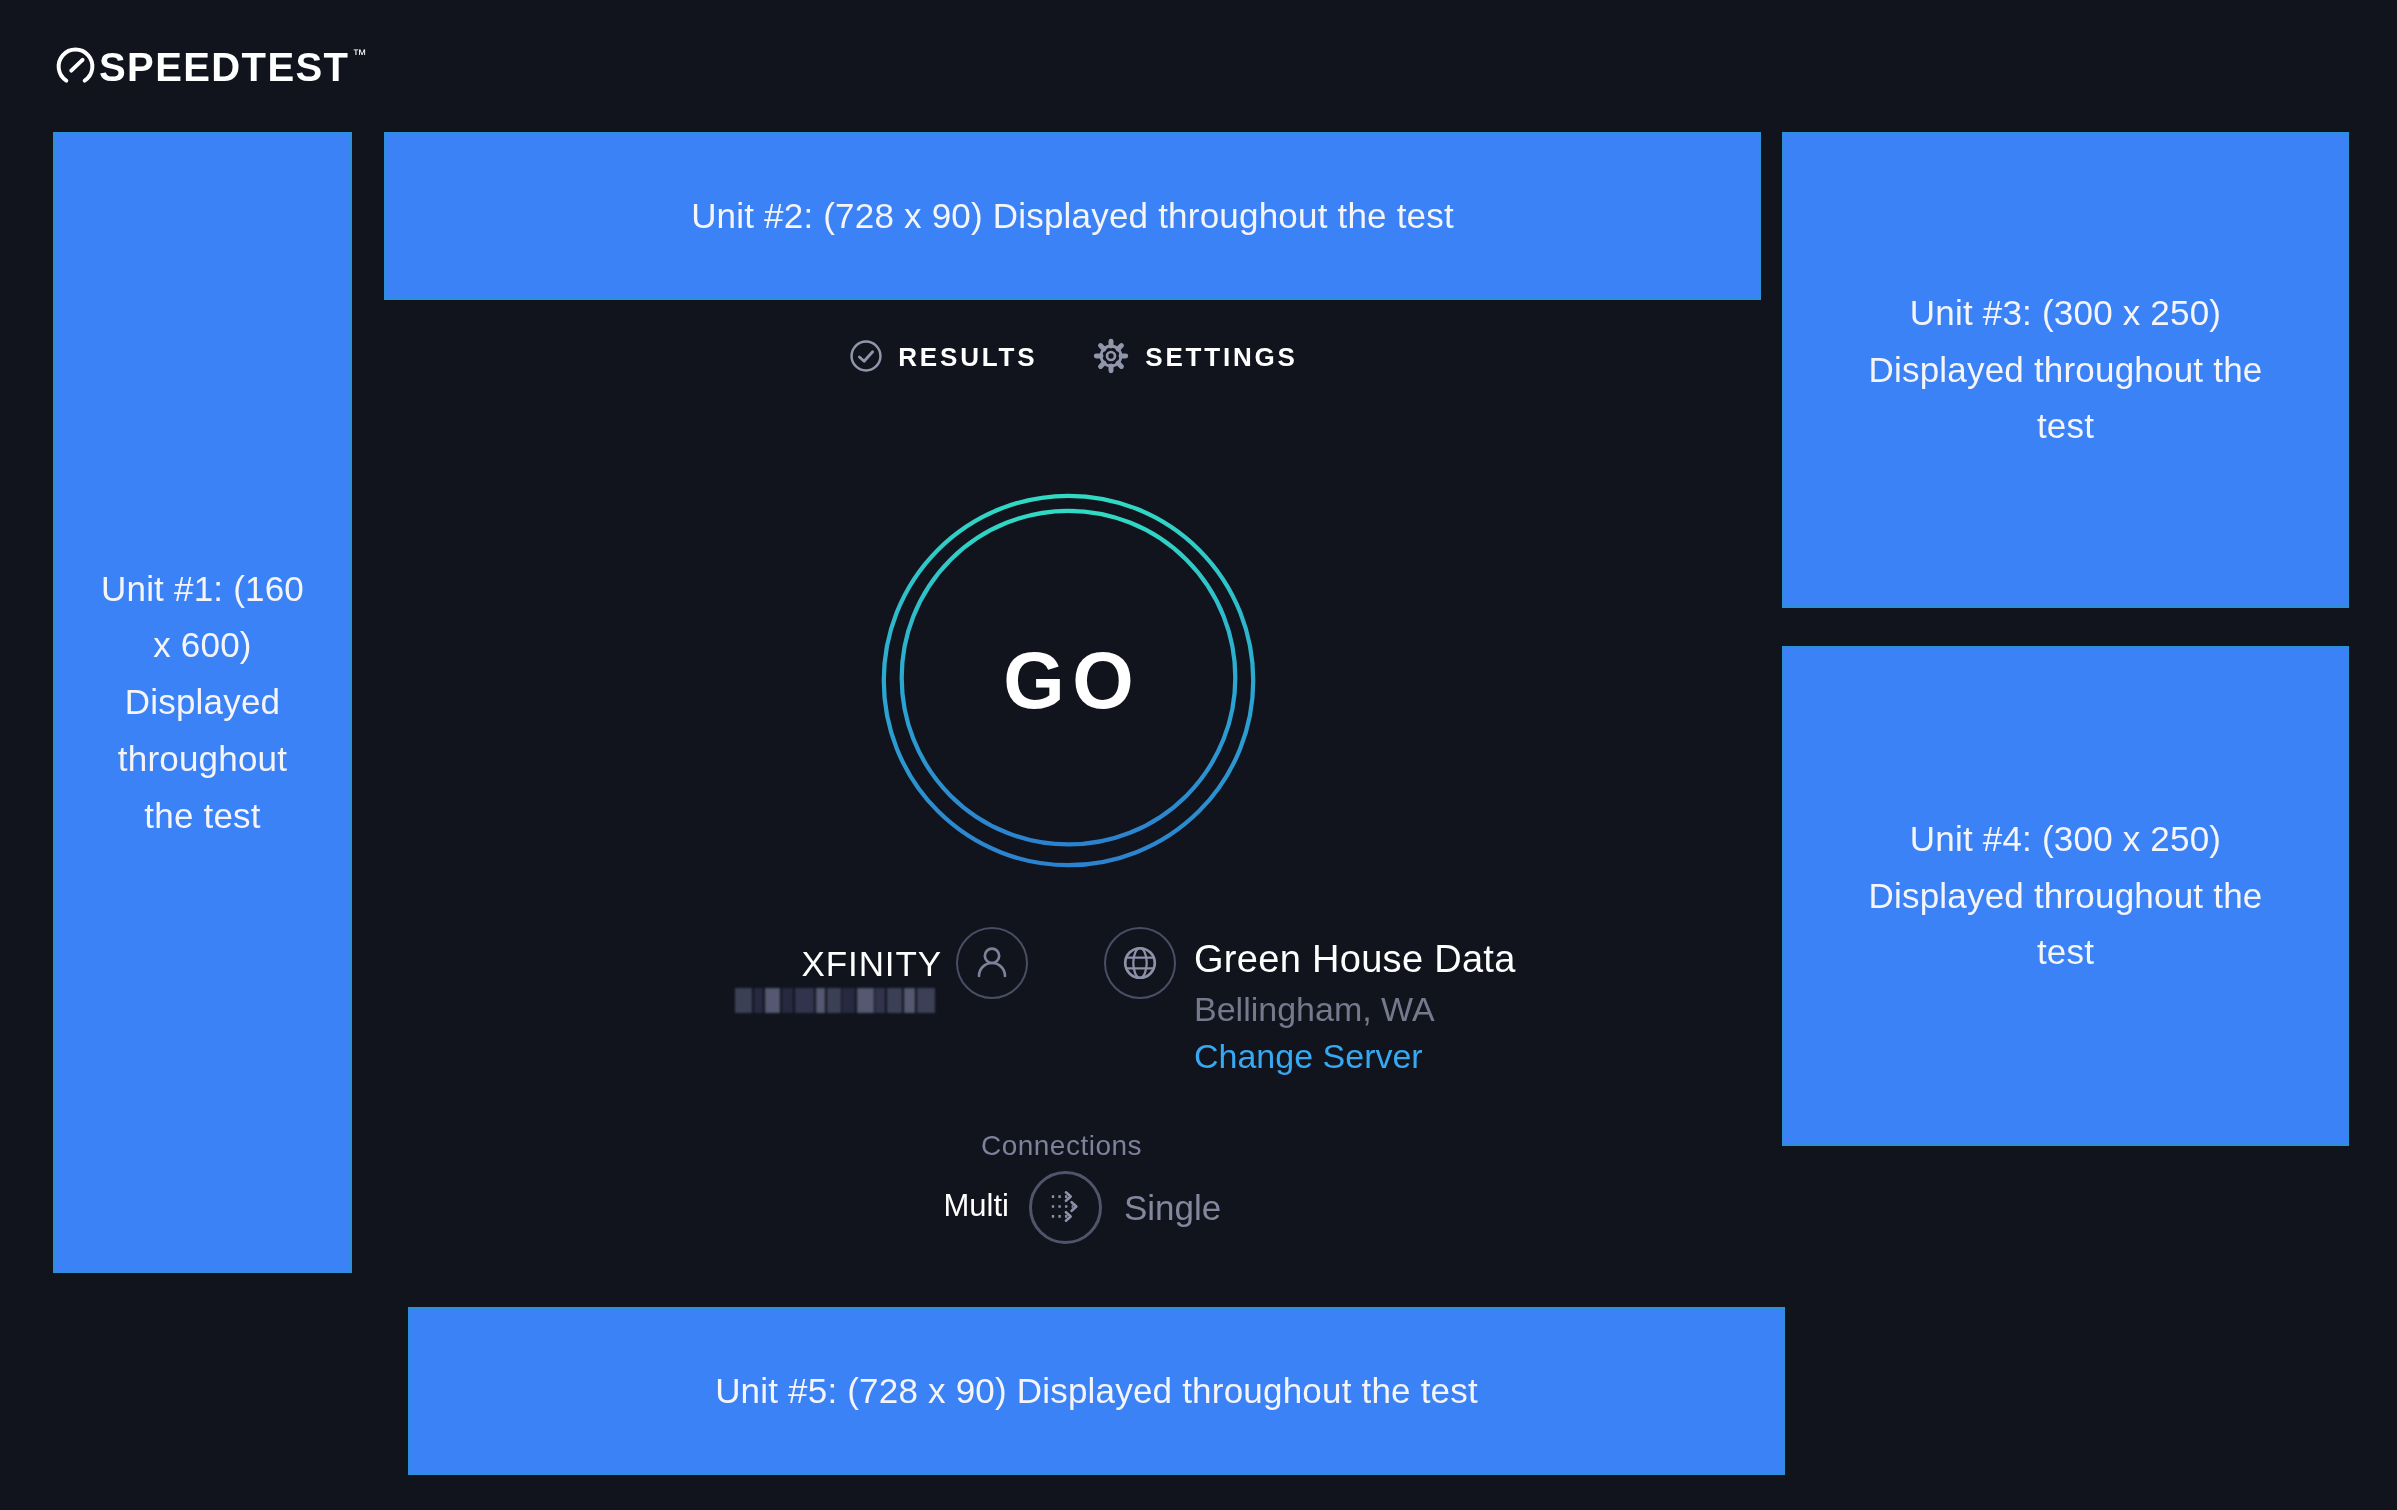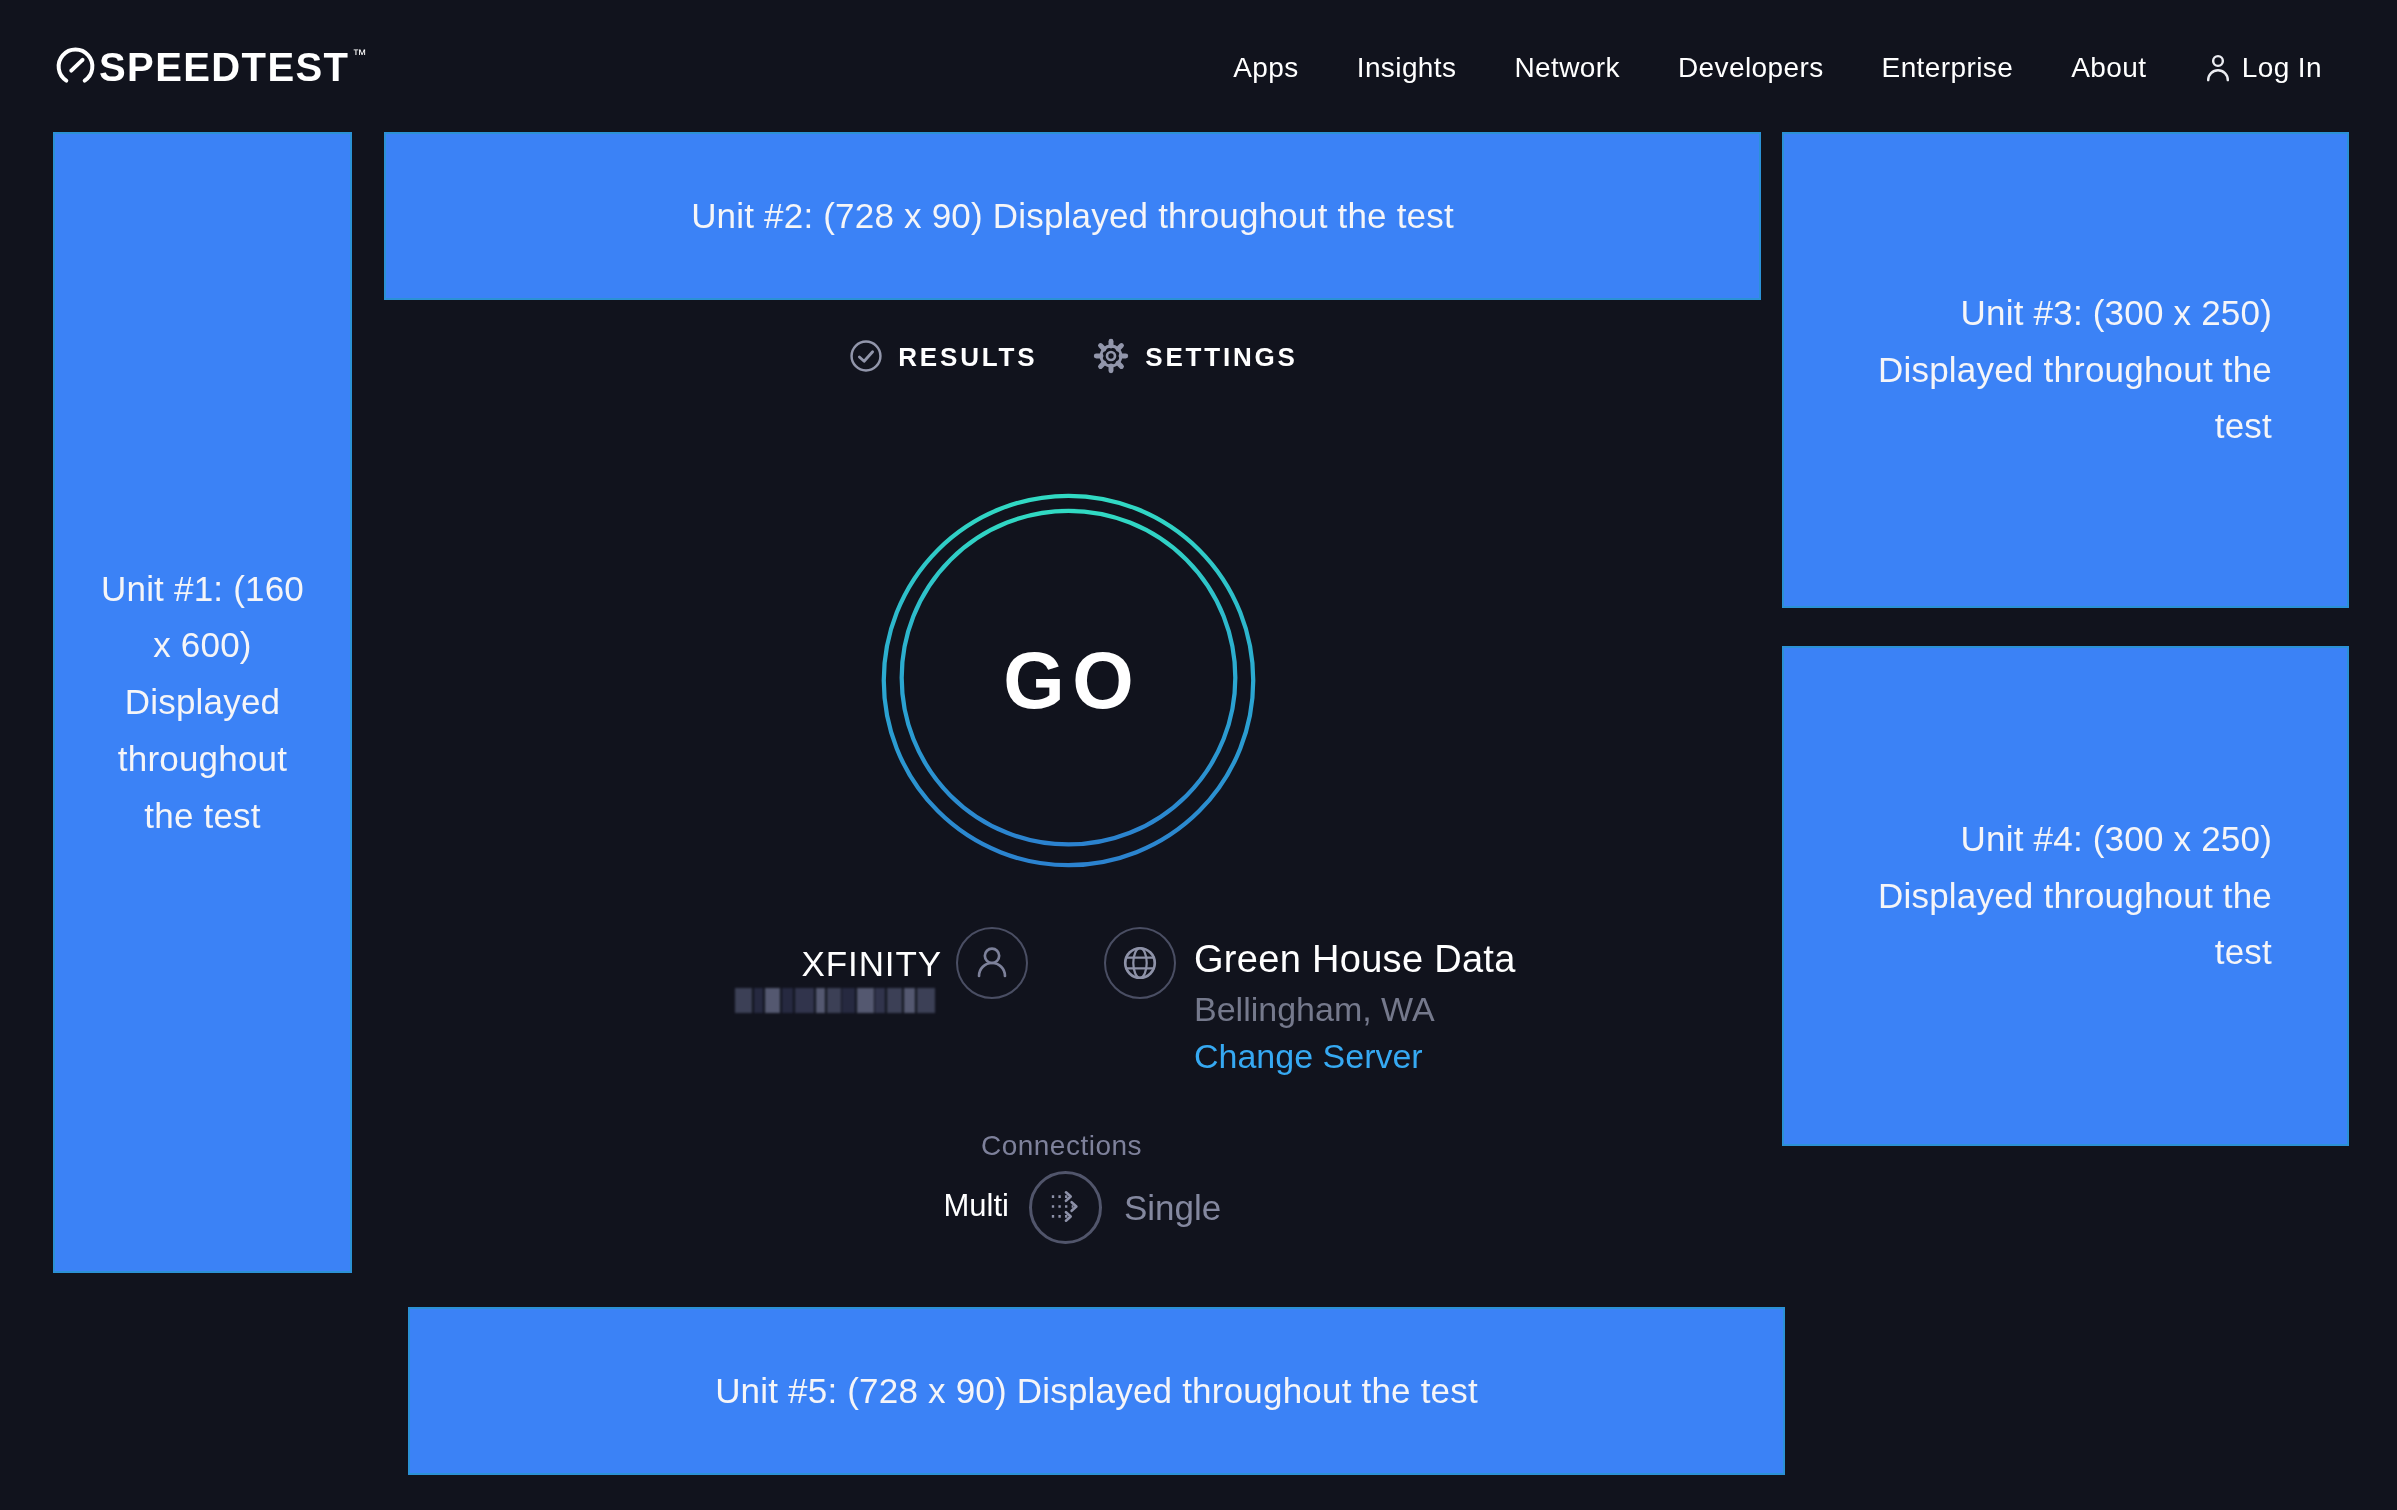--- a/index.html
+++ b/index.html
@@ -21,21 +21,21 @@
   
   .ad{
     position:absolute;box-sizing:border-box;border:2.8px solid #2b91d5;background:#3b82f6;
     display:flex;align-items:center;justify-content:center;text-align:center;cursor:pointer;
   }
   .ad-label{color:#f5f5f8;font-size:35px;line-height:1.62;letter-spacing:0.2px;}
   .ad1{left:53px;top:132px;width:299px;height:1141px;}
   .ad1 .ad-label{padding:0 41px;}
   .ad2{left:384px;top:132px;width:1377px;height:168px;}
   .ad3{left:1782px;top:132px;width:567px;height:476px;}
-  .ad3 .ad-label,.ad4 .ad-label{padding:0 75px;text-align:right;}
+  .ad3 .ad-label,.ad4 .ad-label{padding:0 75px;}
   .ad4{left:1782px;top:646px;width:567px;height:500px;}
   .ad5{left:384px;top:1307px;width:1377px;height:168px;margin-left:24px;}
   
   .tabs{position:absolute;left:384px;top:337px;width:1379px;display:flex;justify-content:center;gap:55px;}
   .tab{display:flex;align-items:center;gap:15px;cursor:pointer;}
   .tab-label{color:#ffffff;font-size:26px;font-weight:700;letter-spacing:2.8px;}
   
   .go-wrap{position:absolute;left:880px;top:492px;width:377px;height:377px;cursor:pointer;}
   .go-wrap svg{position:absolute;left:0;top:0;}
   .go-text{
@@ -77,37 +77,20 @@
   <div class="header">
     <div class="logo">
       <span>
         <svg width="45" height="45" viewBox="0 0 48 48" fill="none">
           <path d="M 14.2 40.1 A 18 18 0 1 1 33.8 40.1" stroke="#ffffff" stroke-width="4.2" stroke-linecap="round"></path>
           <line x1="19.5" y1="29.5" x2="31.5" y2="18" stroke="#ffffff" stroke-width="4.2" stroke-linecap="round"></line>
         </svg>
       </span>
       <span class="logo-text">SPEEDTEST</span>
       <span class="logo-tm">™</span>
-    </div>
-    <div class="nav">
-      <span class="nav-item">Apps</span>
-      <span class="nav-item">Insights</span>
-      <span class="nav-item">Network</span>
-      <span class="nav-item">Developers</span>
-      <span class="nav-item">Enterprise</span>
-      <span class="nav-item">About</span>
-      <span class="login">
-        <span>
-          <svg width="28" height="32" viewBox="0 0 30 34" fill="none">
-            <circle cx="15" cy="9.5" r="5.2" stroke="#ecedf2" stroke-width="2.6"></circle>
-            <path d="M4.5 30 a10.5 10.5 0 0 1 21 0" stroke="#ecedf2" stroke-width="2.6" stroke-linecap="round"></path>
-          </svg>
-        </span>
-        <span class="nav-item">Log In</span>
-      </span>
     </div>
   </div>
 
   <div class="ad ad1">
     <span class="ad-label">Unit #1: (160 x 600) Displayed throughout the test</span>
   </div>
   <div class="ad ad2">
     <span class="ad-label">Unit #2: (728 x 90) Displayed throughout the test</span>
   </div>
   <div class="ad ad3">

